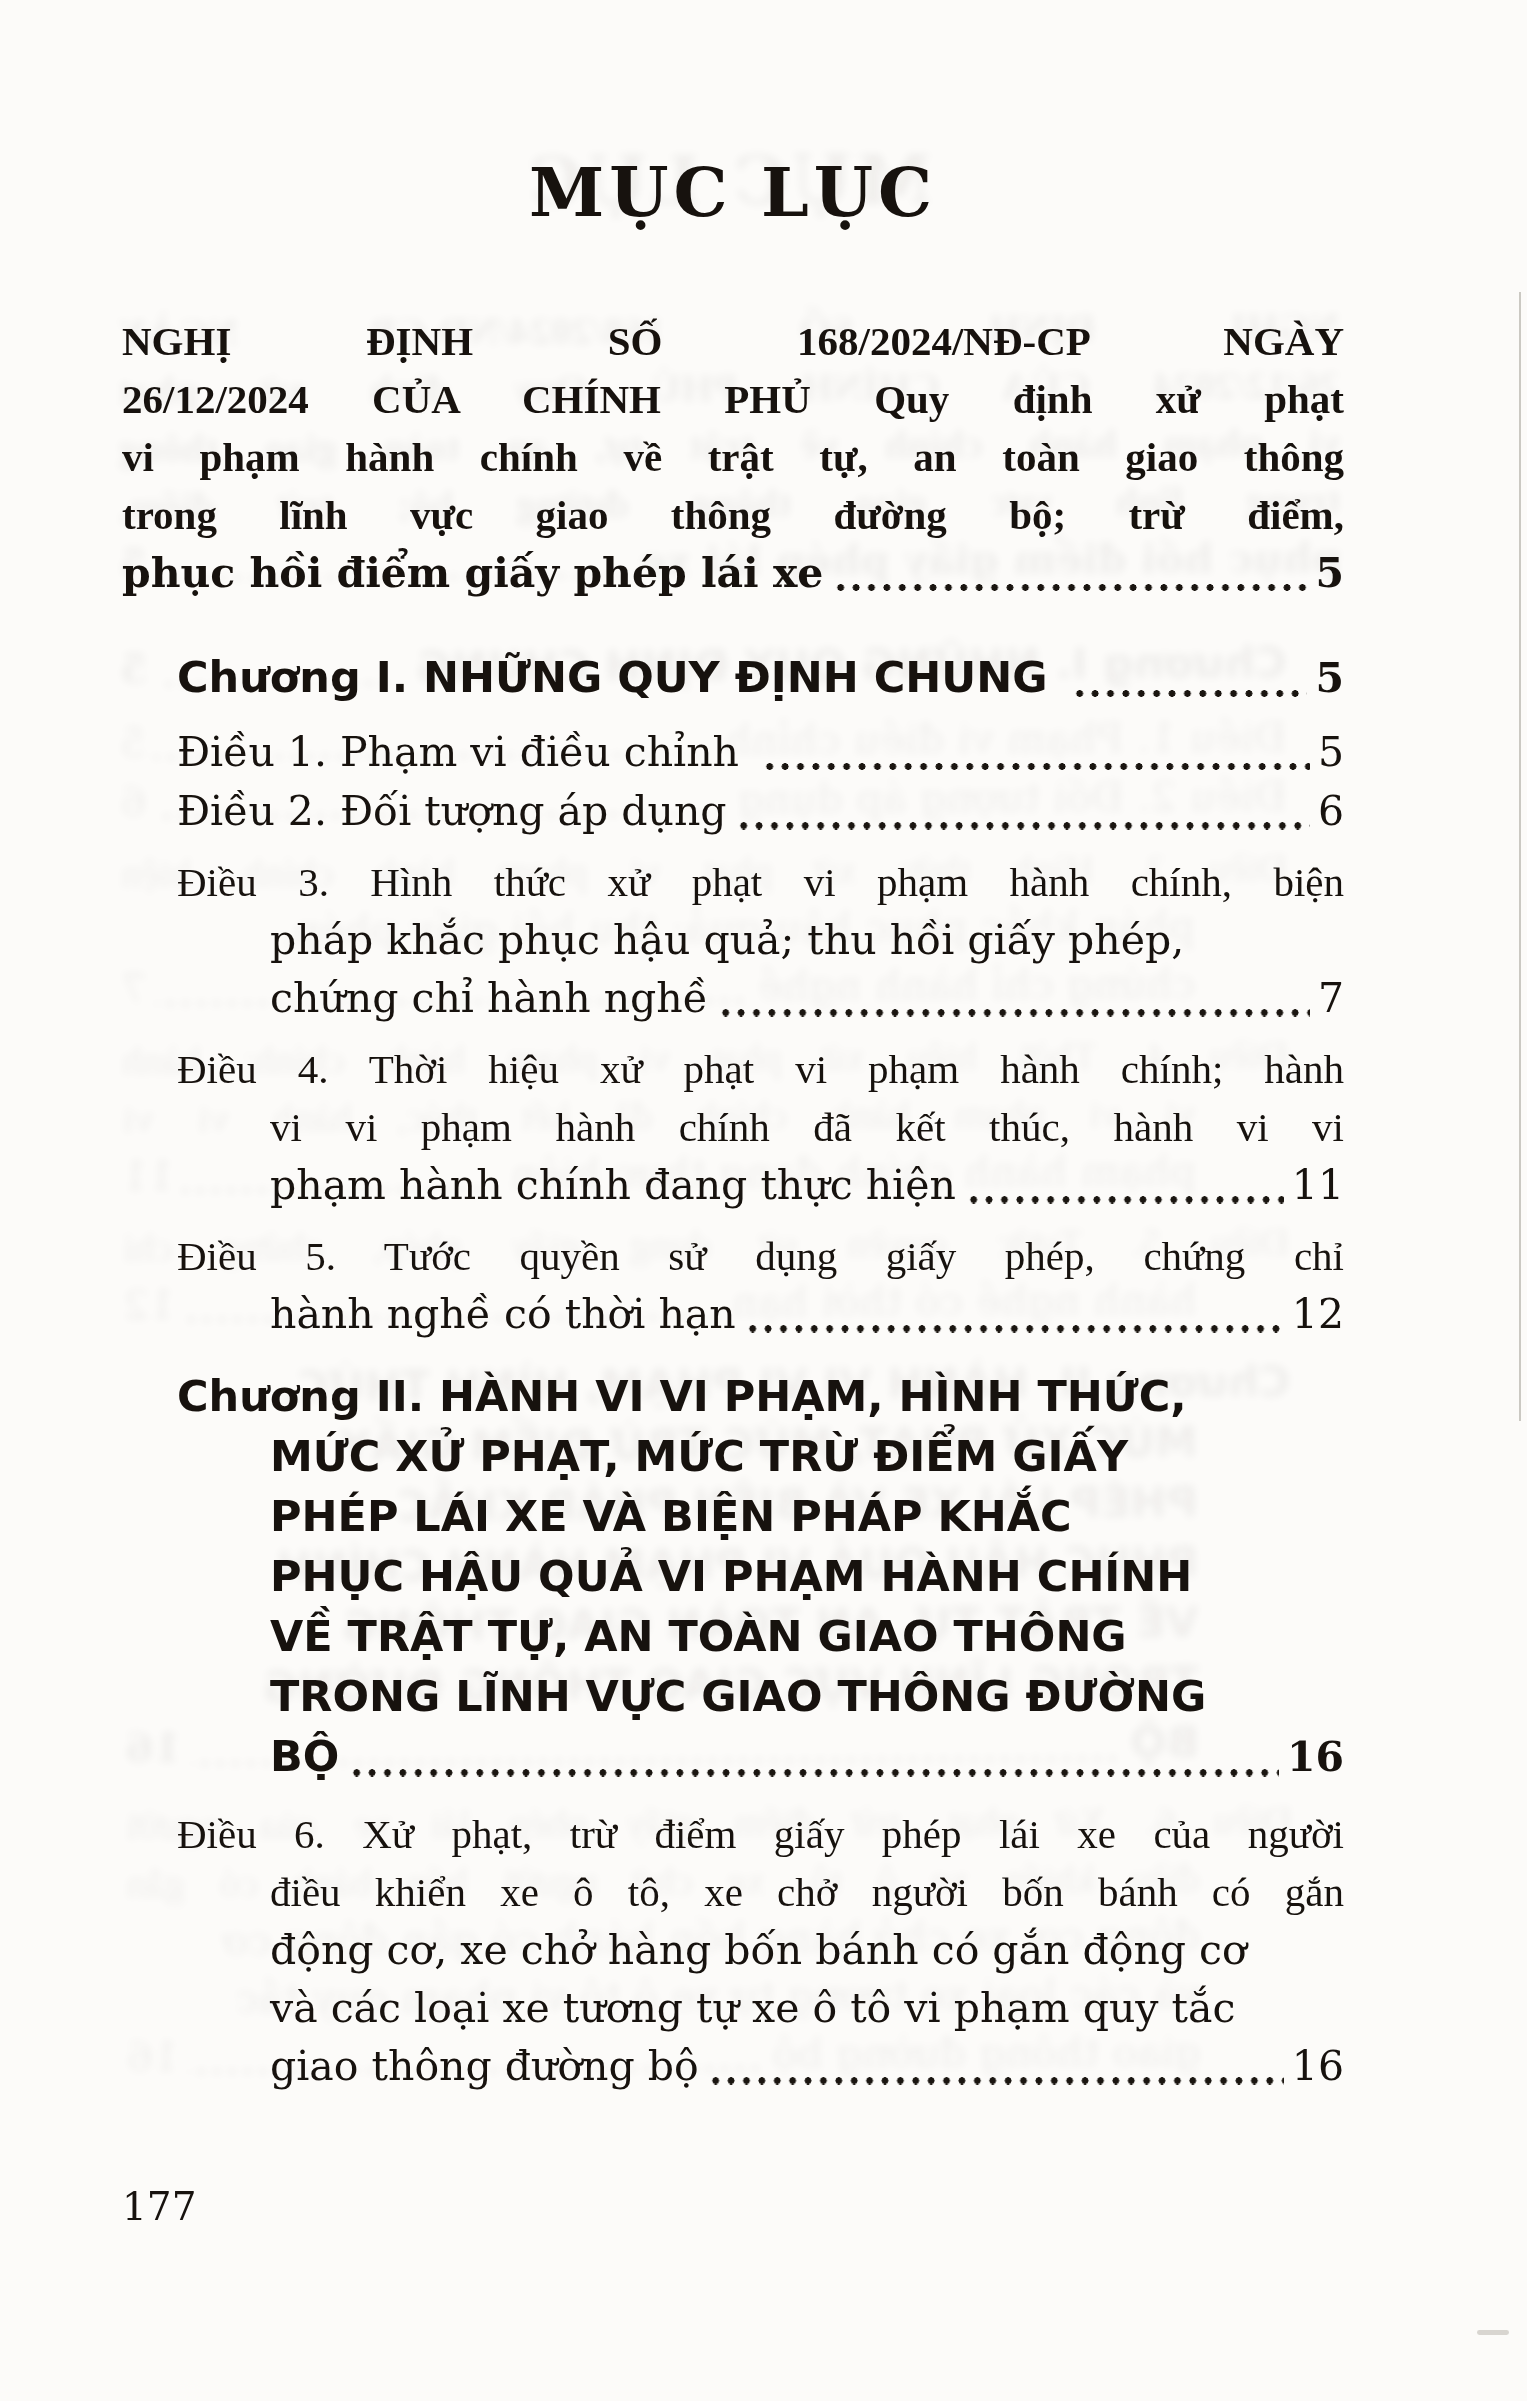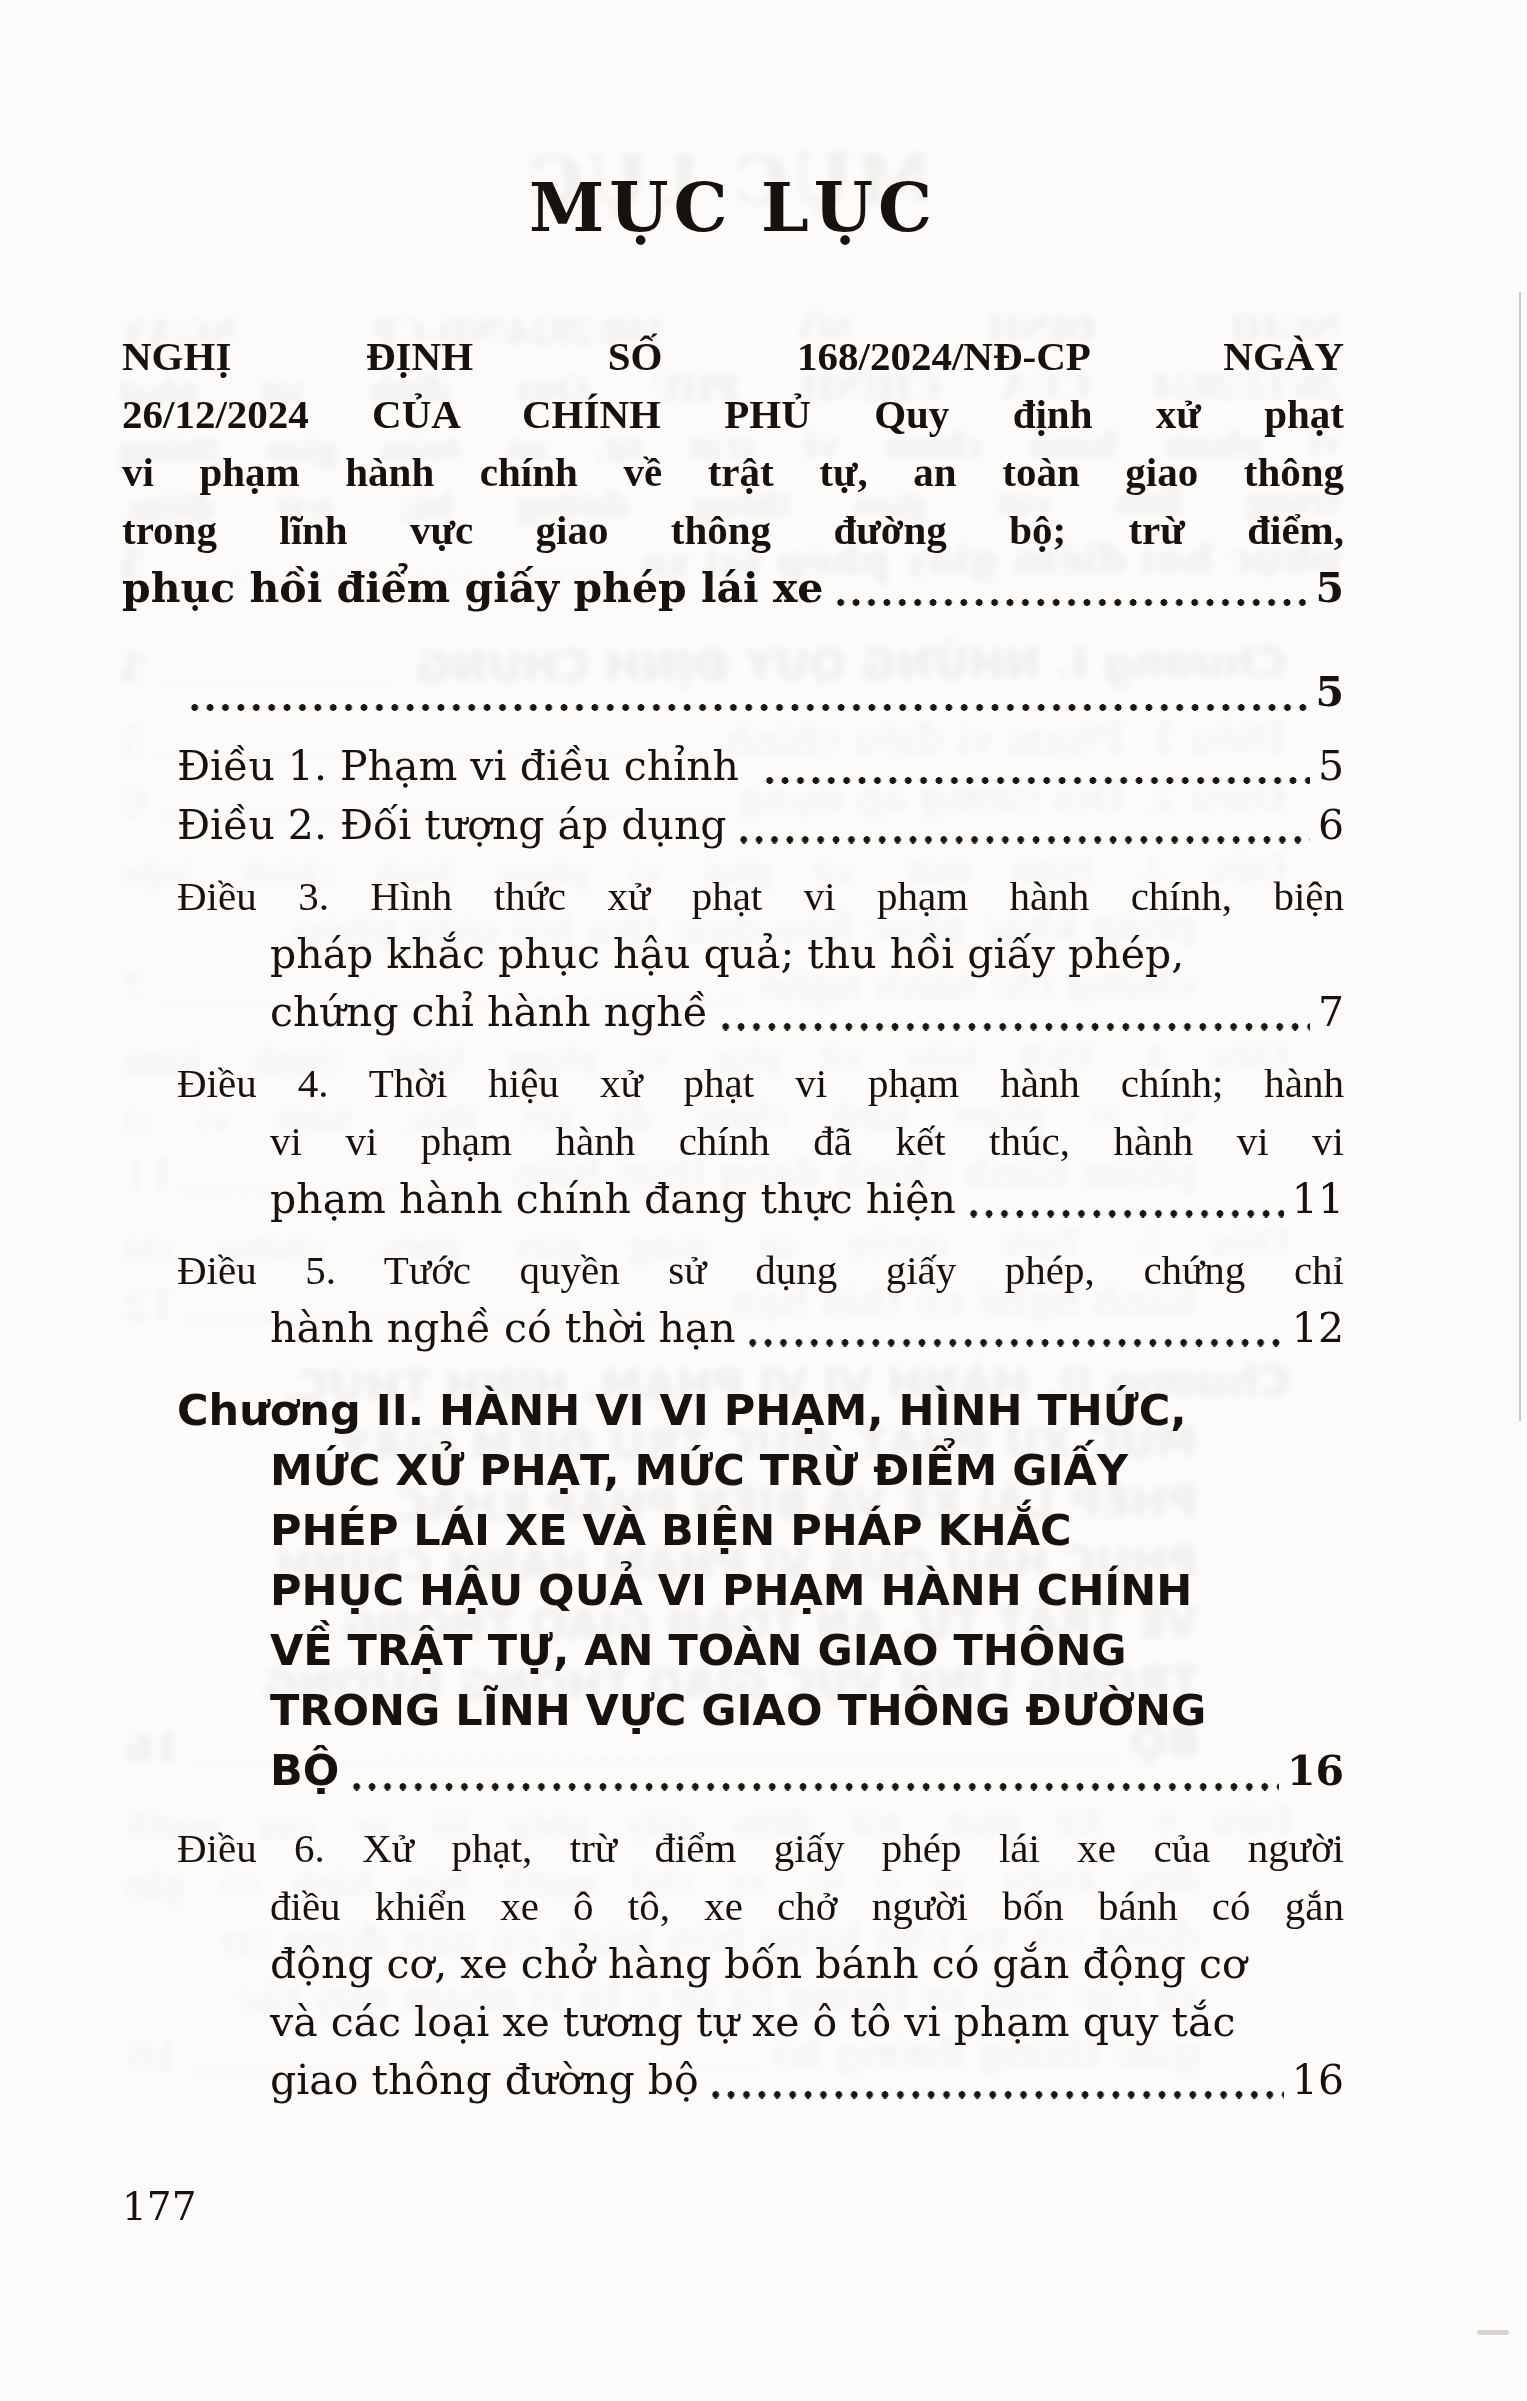--- a/index.html
+++ b/index.html
@@ -28,21 +28,21 @@
     opacity: 0.05;
     pointer-events: none;
     z-index: 0;
   }
 
   
   .content {
     position: absolute;
     left: 122px;
     right: 183px;
-    top: 165px;
+    top: 150px;
     z-index: 1;
   }
 
   .title {
     margin: 0 0 77px 0;
     text-align: center;
     font-family: "DejaVu Serif", "Liberation Serif", serif;
     font-weight: bold;
     font-size: 68px;
     line-height: 85px;
@@ -258,20 +258,21 @@
       <div class="ln s">trong lĩnh vực giao thông đường bộ; trừ điểm,</div>
       <div class="lastline">
         <span class="txt">phục hồi điểm giấy phép lái xe</span>
         <span class="leader"></span>
         <span class="pg">5</span>
       </div>
     </div>
 
     <div class="entry chapter mt55">
       <div class="lastline i1">
+        <span class="txt">Chương I. NHỮNG QUY ĐỊNH CHUNG </span>
         <span class="leader"></span>
         <span class="pg">5</span>
       </div>
     </div>
 
     <div class="entry article mt18">
       <div class="lastline i1">
         <span class="txt">Điều 1. Phạm vi điều chỉnh </span>
         <span class="leader"></span>
         <span class="pg">5</span>

